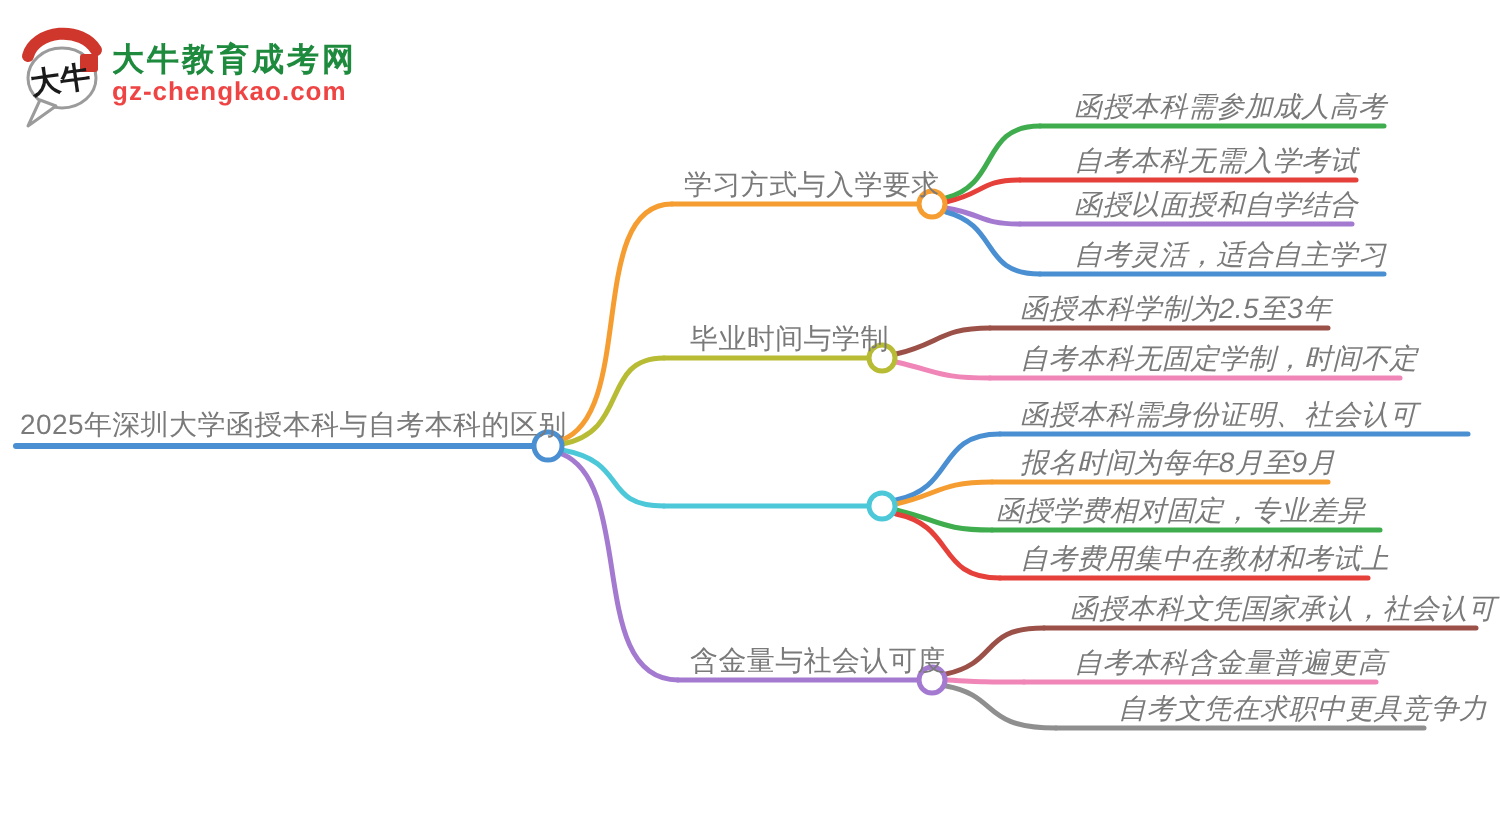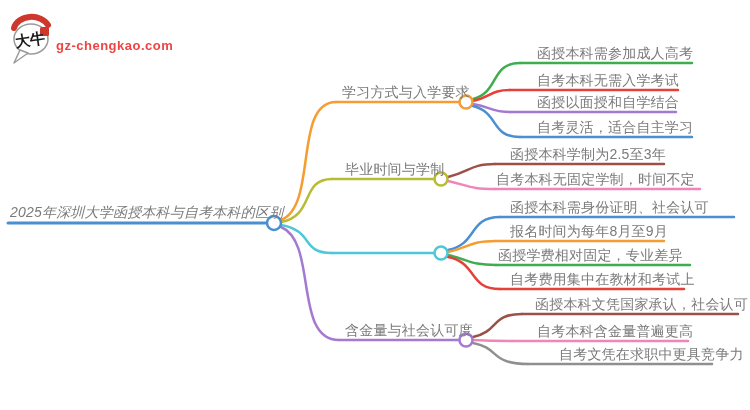--- a/index.html
+++ b/index.html
@@ -9,21 +9,21 @@
     position:relative;
   }
   .stage{position:absolute;left:0;top:0;width:750px;height:410px;}
   svg.lines{position:absolute;left:0;top:0;width:750px;height:410px;}
   .node{
     position:absolute;white-space:nowrap;color:#7a7a7a;
     font-size:14px;line-height:19px;height:19px;letter-spacing:0.2px;
   }
   .root-label{font-size:14px;}
   .branch-label{font-size:14px;}
-  .leaf-label{font-size:14px;}
+  .leaf-label{font-size:14px;font-style:italic;}
   
   .logo{position:absolute;left:10px;top:10px;width:200px;height:60px;}
   .logo-title{
     position:absolute;left:46px;top:10px;font-size:16px;font-weight:bold;
     color:#1e8a3d;letter-spacing:1.5px;white-space:nowrap;
   }
   .logo-subtitle{
     position:absolute;left:46px;top:28px;font-size:13px;font-weight:bold;
     color:#ef4444;letter-spacing:0.5px;white-space:nowrap;
   }
@@ -80,33 +80,33 @@
       <line x1="528" y1="364" x2="712" y2="364" stroke="#8f8f8f" stroke-width="2.5"></line>
 
       <circle cx="274" cy="223" r="7" fill="#ffffff" stroke="#4a8fd1" stroke-width="2.5"></circle>
       <circle cx="466" cy="102" r="6.5" fill="#ffffff" stroke="#f59d31" stroke-width="2.5"></circle>
       <circle cx="441" cy="179" r="6.5" fill="#ffffff" stroke="#b8bc34" stroke-width="2.5"></circle>
       <circle cx="441" cy="253" r="6.5" fill="#ffffff" stroke="#4cc8d9" stroke-width="2.5"></circle>
       <circle cx="466" cy="340" r="6.5" fill="#ffffff" stroke="#a47ad1" stroke-width="2.5"></circle>
     </g>
   </svg>
 
-  <div class="node root-label" style="left:10px;top:203px;font-style:italic;">2025年深圳大学函授本科与自考本科的区别</div>
+  <div class="node root-label" style="left:10px;top:203px;">2025年深圳大学函授本科与自考本科的区别</div>
 
   <div class="node branch-label" style="left:345px;top:160px;">毕业时间与学制</div>
   <div class="node branch-label" style="left:342px;top:83px;">学习方式与入学要求</div>
   <div class="node branch-label" style="left:345px;top:321px;">含金量与社会认可度</div>
 
   <div class="node leaf-label" style="left:537px;top:44px;">函授本科需参加成人高考</div>
   <div class="node leaf-label" style="left:537px;top:71px;">自考本科无需入学考试</div>
   <div class="node leaf-label" style="left:537px;top:93px;">函授以面授和自学结合</div>
   <div class="node leaf-label" style="left:537px;top:118px;">自考灵活，适合自主学习</div>
 
   <div class="node leaf-label" style="left:510px;top:145px;">函授本科学制为2.5至3年</div>
-  <div class="node leaf-label" style="left:496px;top:170px;">自考本科无固定学制，时间不定</div>
+  <div class="node leaf-label" style="left:510px;top:170px;">自考本科无固定学制，时间不定</div>
 
   <div class="node leaf-label" style="left:510px;top:198px;">函授本科需身份证明、社会认可</div>
   <div class="node leaf-label" style="left:510px;top:222px;">报名时间为每年8月至9月</div>
   <div class="node leaf-label" style="left:498px;top:246px;">函授学费相对固定，专业差异</div>
   <div class="node leaf-label" style="left:510px;top:270px;">自考费用集中在教材和考试上</div>
 
   <div class="node leaf-label" style="left:535px;top:295px;">函授本科文凭国家承认，社会认可</div>
   <div class="node leaf-label" style="left:537px;top:322px;">自考本科含金量普遍更高</div>
   <div class="node leaf-label" style="left:537px;top:345px;margin-left:22px;">自考文凭在求职中更具竞争力</div>
 
@@ -114,16 +114,17 @@
     <svg class="logo-icon" width="44" height="54" viewBox="0 0 44 54">
 
       <path d="M4,16 A 18 14 0 0 1 38,13" fill="none" stroke="#cf372c" stroke-width="6" stroke-linecap="round"></path>
 
       <ellipse cx="21" cy="27" rx="17" ry="15" fill="#ffffff" stroke="#9b9b9b" stroke-width="1.5"></ellipse>
       <path d="M10,38 L4,51 L18,41 Z" fill="#ffffff" stroke="#9b9b9b" stroke-width="1.5" stroke-linejoin="round"></path>
       <rect x="30" y="15" width="9" height="9" rx="1.5" fill="#cf372c"></rect>
 
       <text x="20" y="33" text-anchor="middle" font-size="15" font-weight="bold" fill="#1a1a1a" font-family="'DejaVu Serif','Liberation Serif',serif" transform="rotate(-8 20 27)">大牛</text>
     </svg>
+    <div class="logo-title">大牛教育成考网</div>
     <div class="logo-subtitle">gz-chengkao.com</div>
   </div>
 
 </div>
 
 </body></html>

